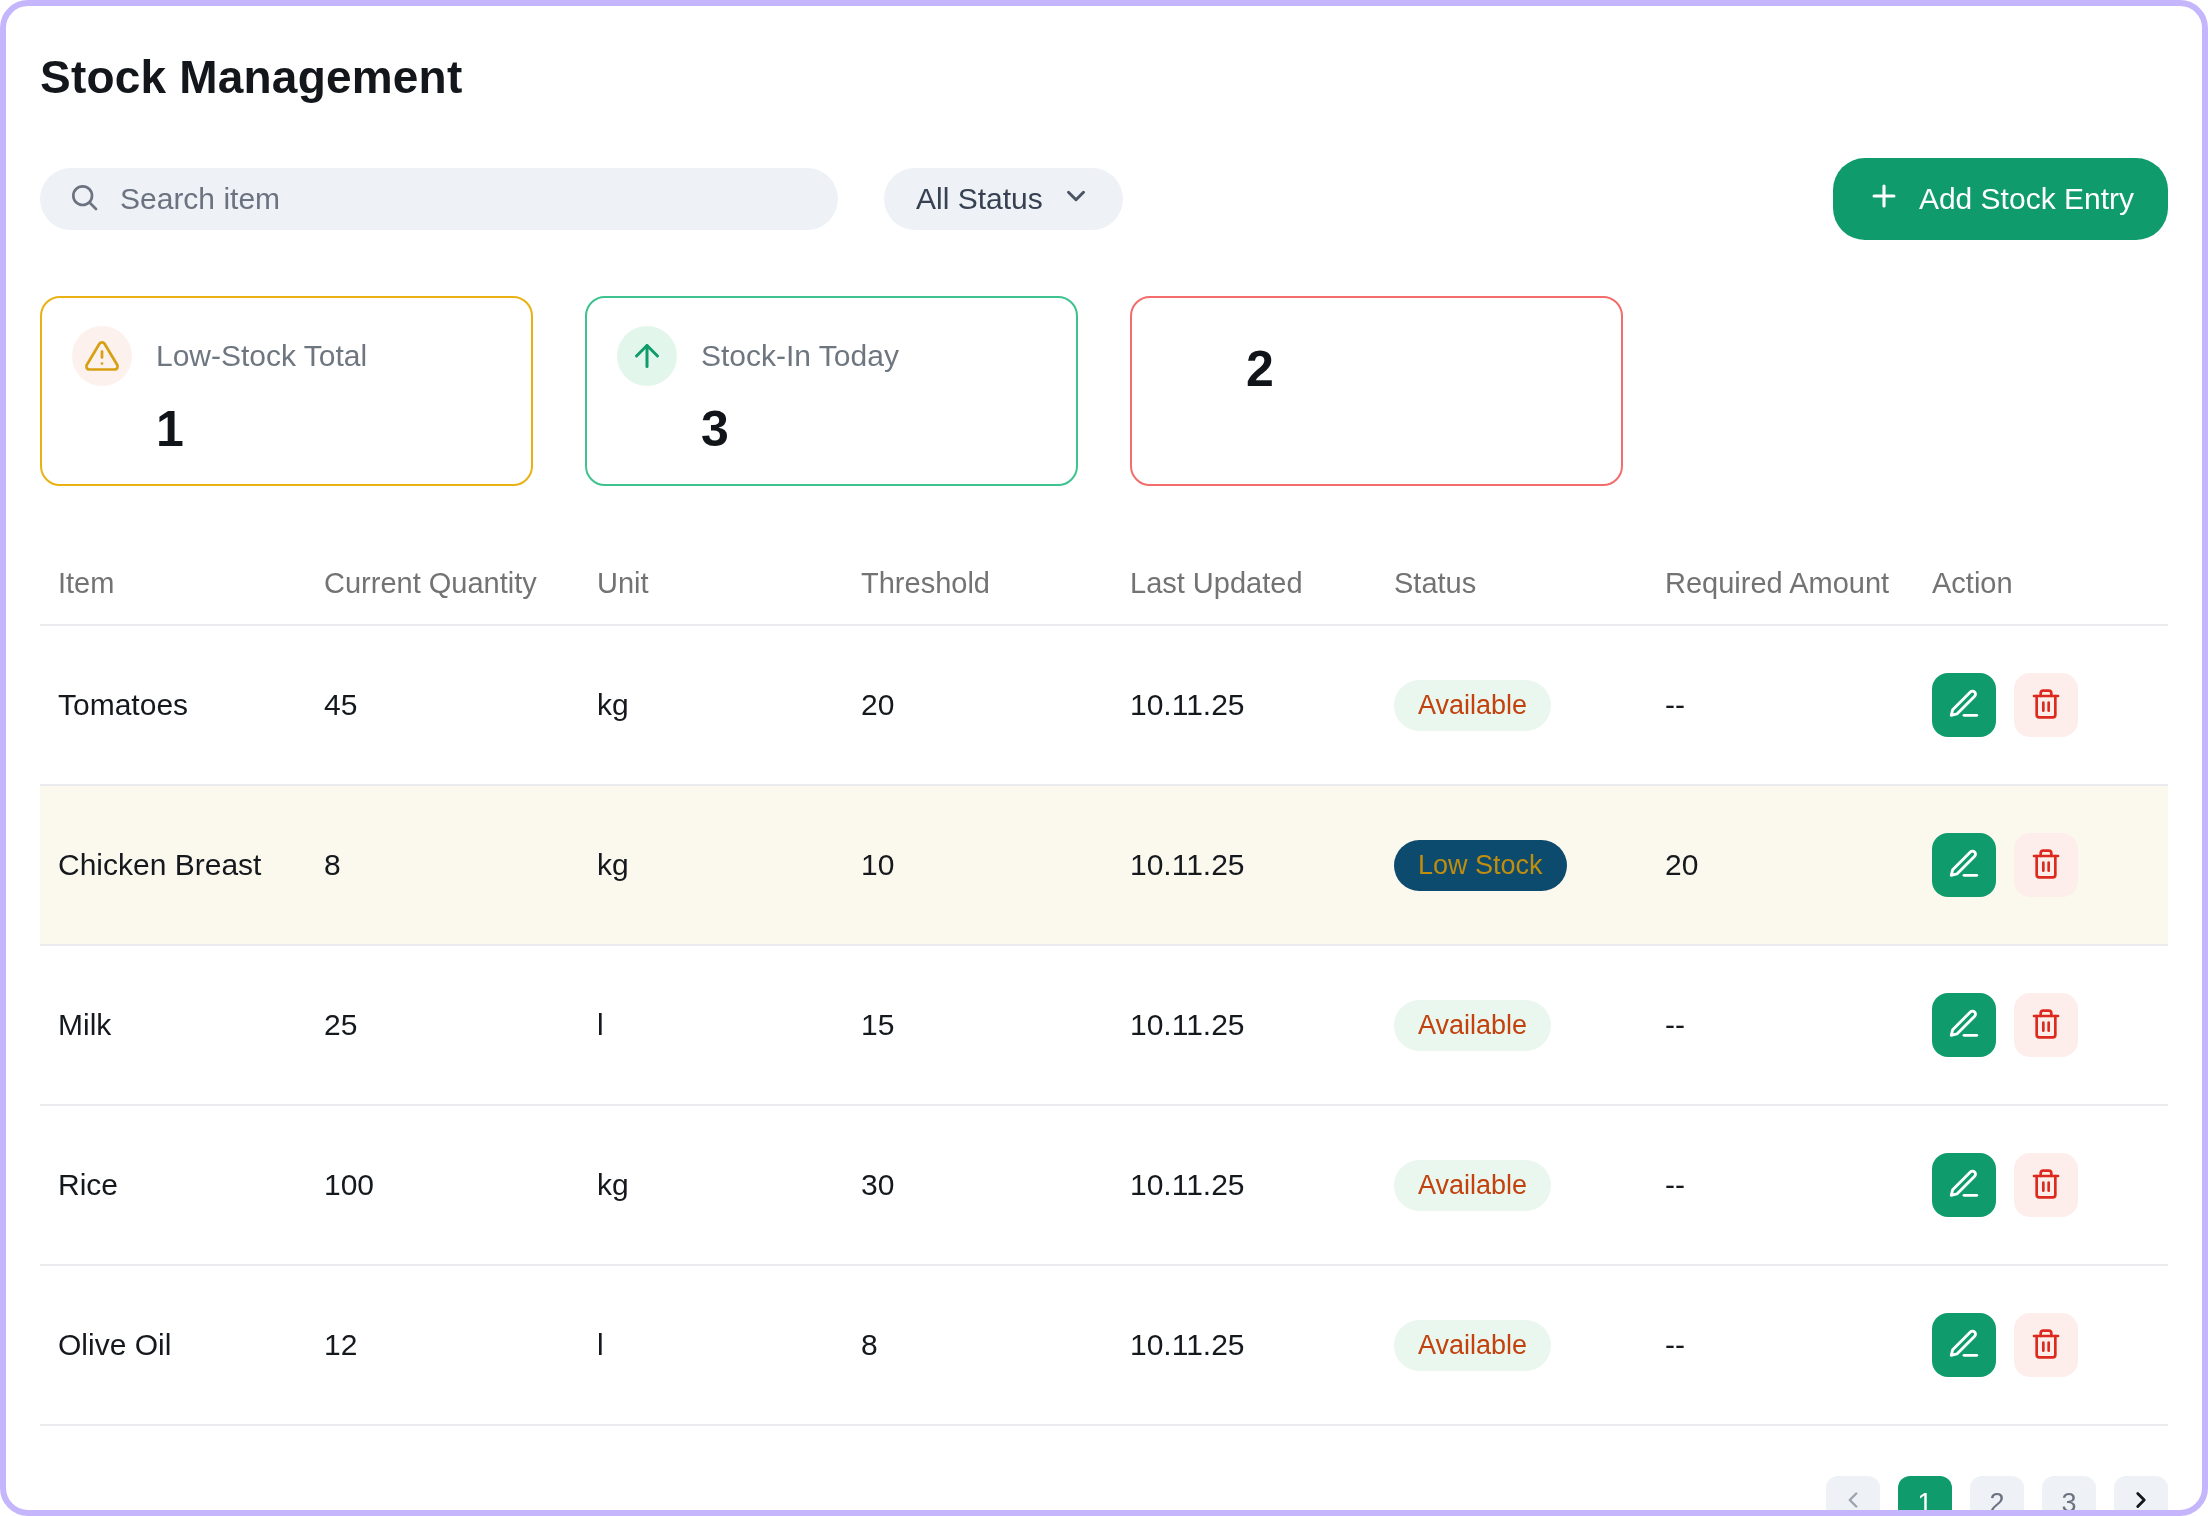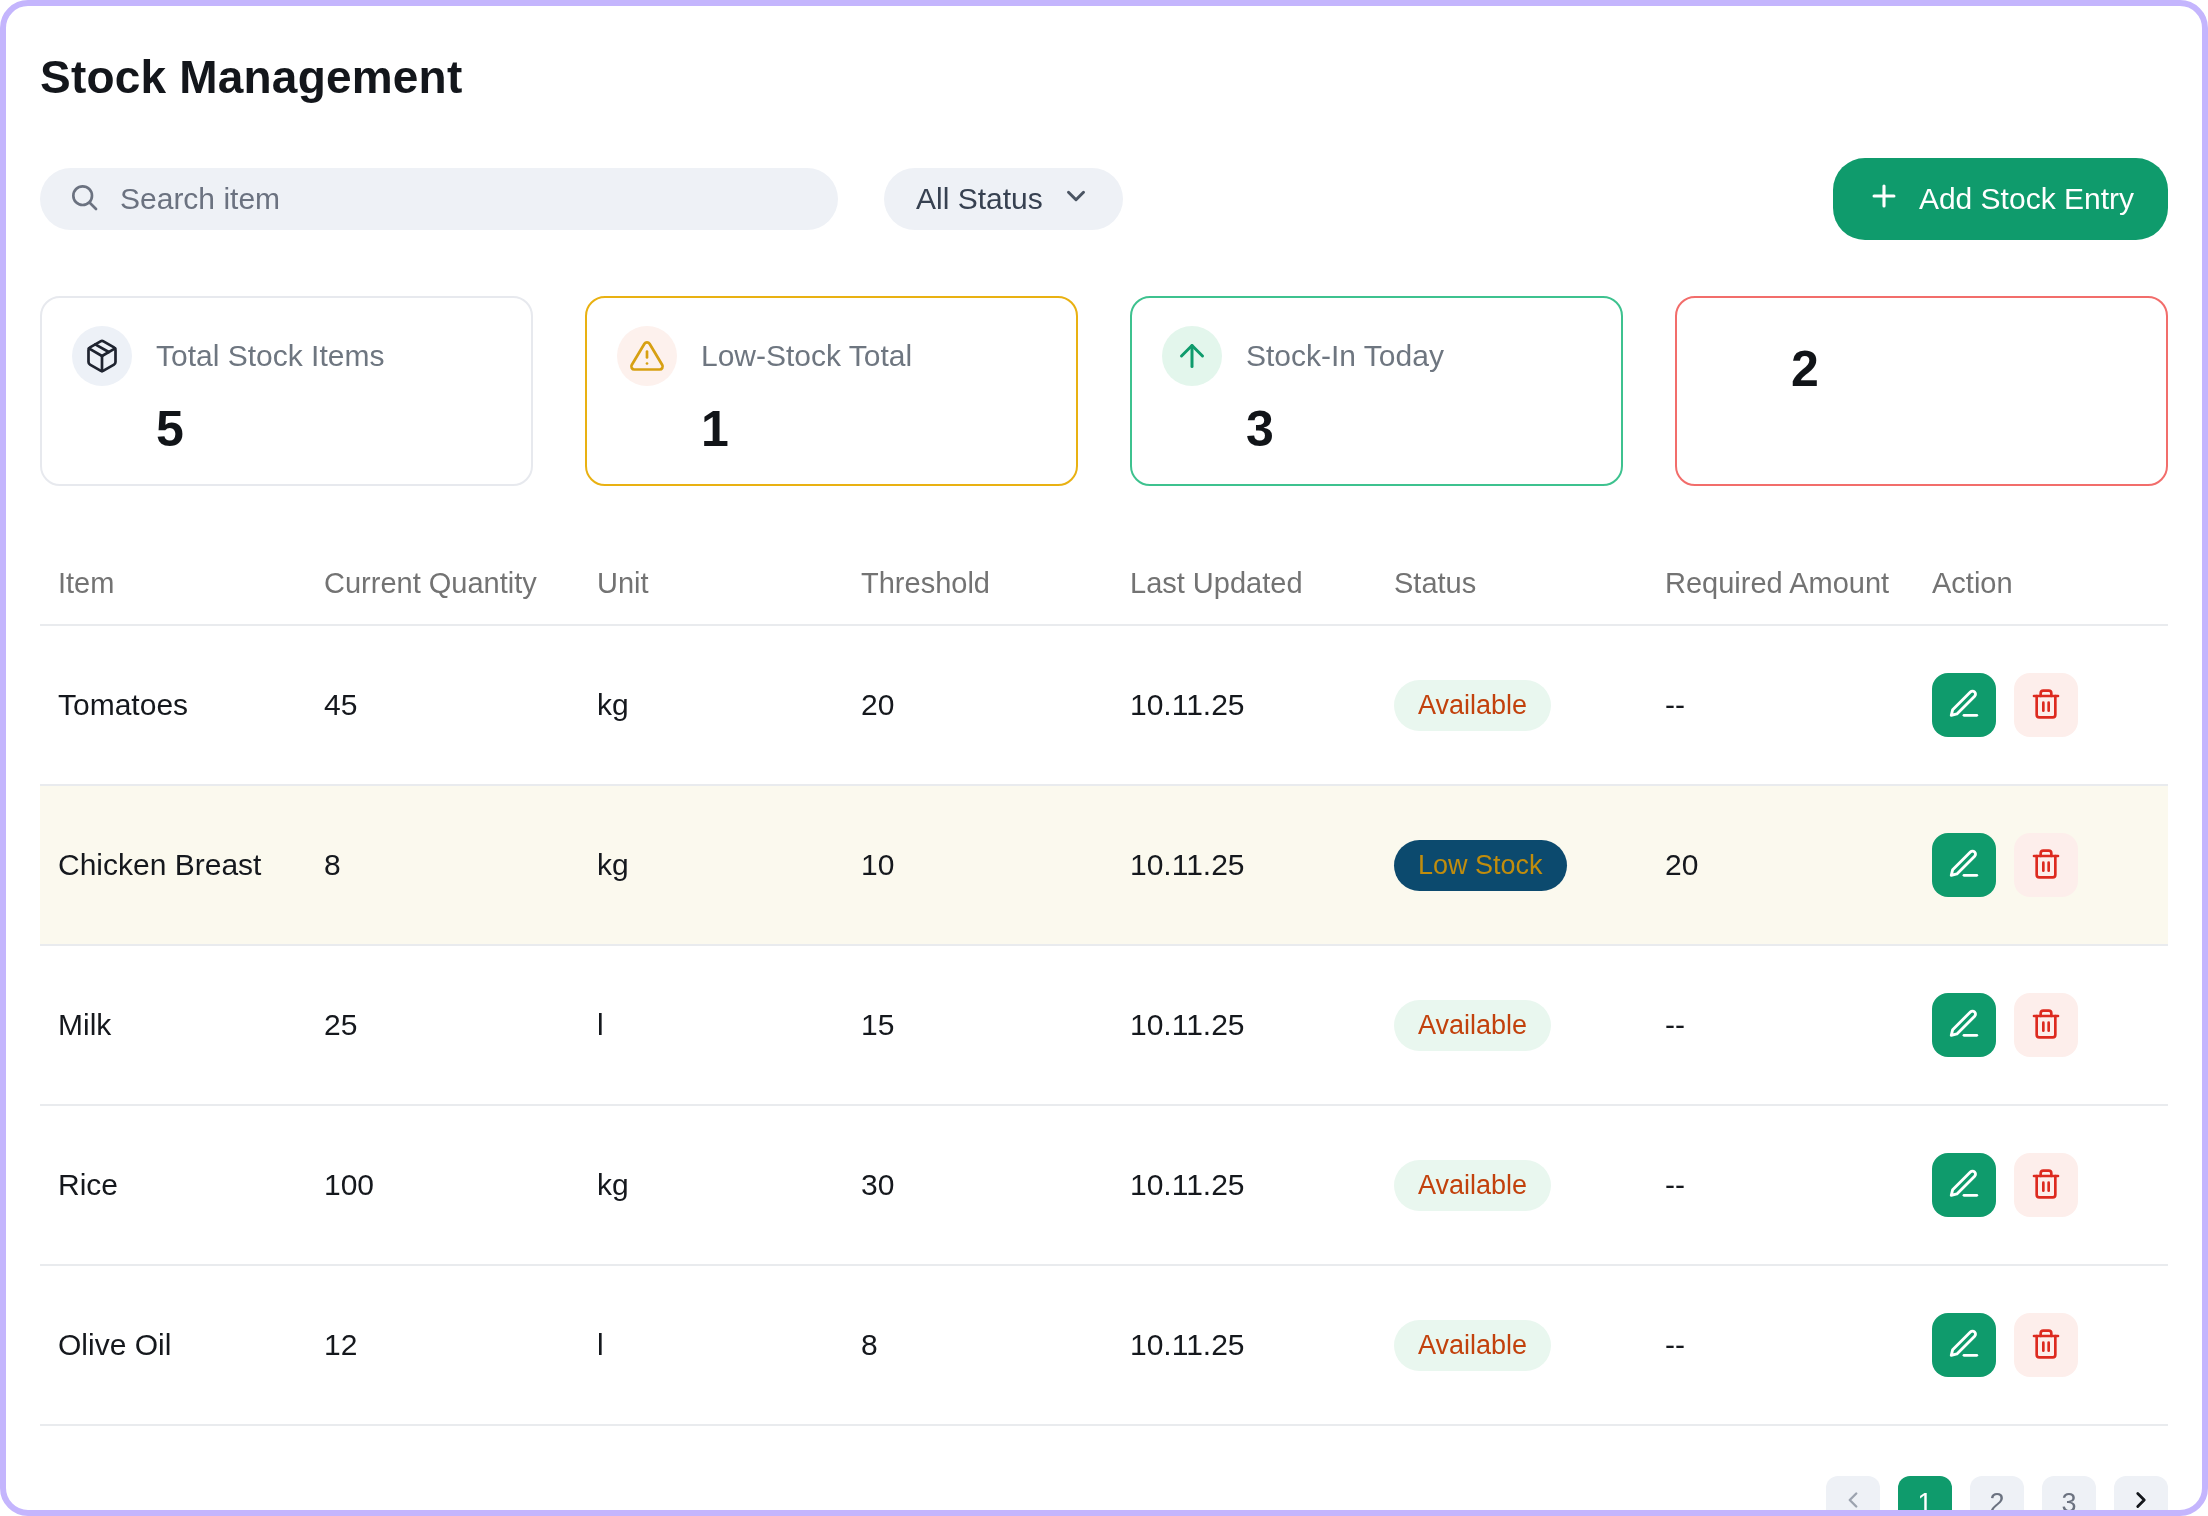--- a/index.html
+++ b/index.html
@@ -114,34 +114,20 @@
             <line x1="12" y1="5" x2="12" y2="19"></line>
             <line x1="5" y1="12" x2="19" y2="12"></line>
           </svg>
       </span>
       <span>Add Stock Entry</span>
     </button>
   </div>
 
   <div class="stats">
 
-    <div class="card c-total">
-      <div class="card-top">
-        <span class="icon-circle">
-          <svg width="36" height="36" viewBox="0 0 24 24" fill="none" stroke="currentColor" stroke-width="1.8" stroke-linecap="round" stroke-linejoin="round">
-              <path d="M21 16V8a2 2 0 0 0-1-1.73l-7-4a2 2 0 0 0-2 0l-7 4A2 2 0 0 0 3 8v8a2 2 0 0 0 1 1.73l7 4a2 2 0 0 0 2 0l7-4A2 2 0 0 0 21 16z"></path>
-              <polyline points="3.27 6.96 12 12.01 20.73 6.96"></polyline>
-              <line x1="12" y1="22.08" x2="12" y2="12"></line>
-              <path d="M7.5 4.21l9 5.15"></path>
-            </svg>
-        </span>
-        <span class="card-label">Total Stock Items</span>
-      </div>
-      <div class="card-value">5</div>
-    </div>
 
     <div class="card c-warn">
       <div class="card-top">
         <span class="icon-circle">
           <svg width="36" height="36" viewBox="0 0 24 24" fill="none" stroke="currentColor" stroke-width="1.8" stroke-linecap="round" stroke-linejoin="round">
               <path d="M10.29 3.86L1.82 18a2 2 0 0 0 1.71 3h16.94a2 2 0 0 0 1.71-3L13.71 3.86a2 2 0 0 0-3.42 0z"></path>
               <line x1="12" y1="9" x2="12" y2="13"></line>
               <line x1="12" y1="17" x2="12.01" y2="17"></line>
             </svg>
         </span>

